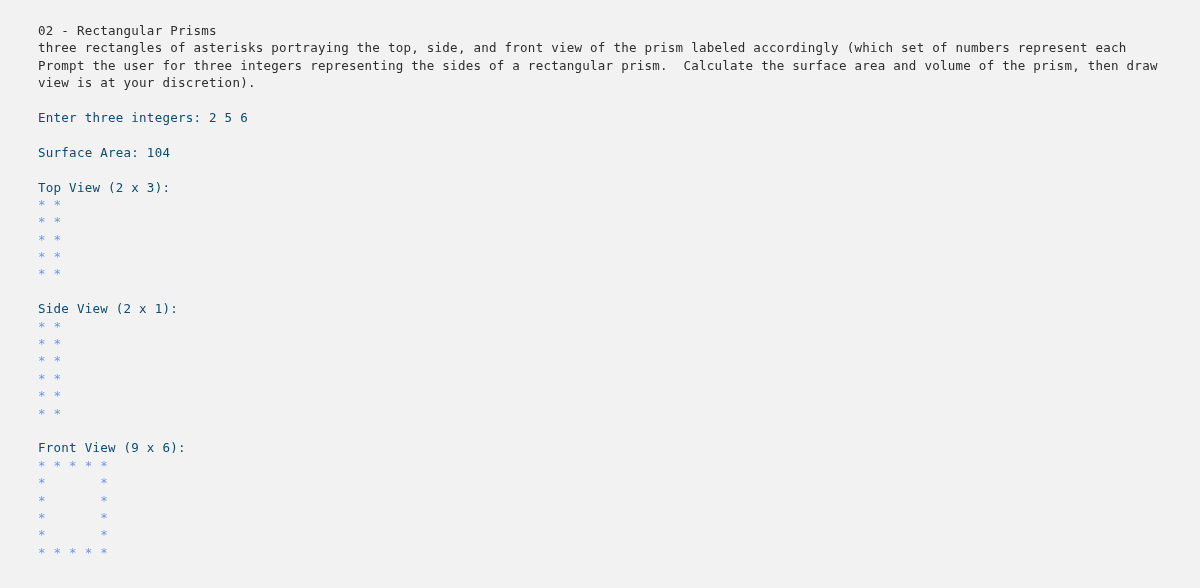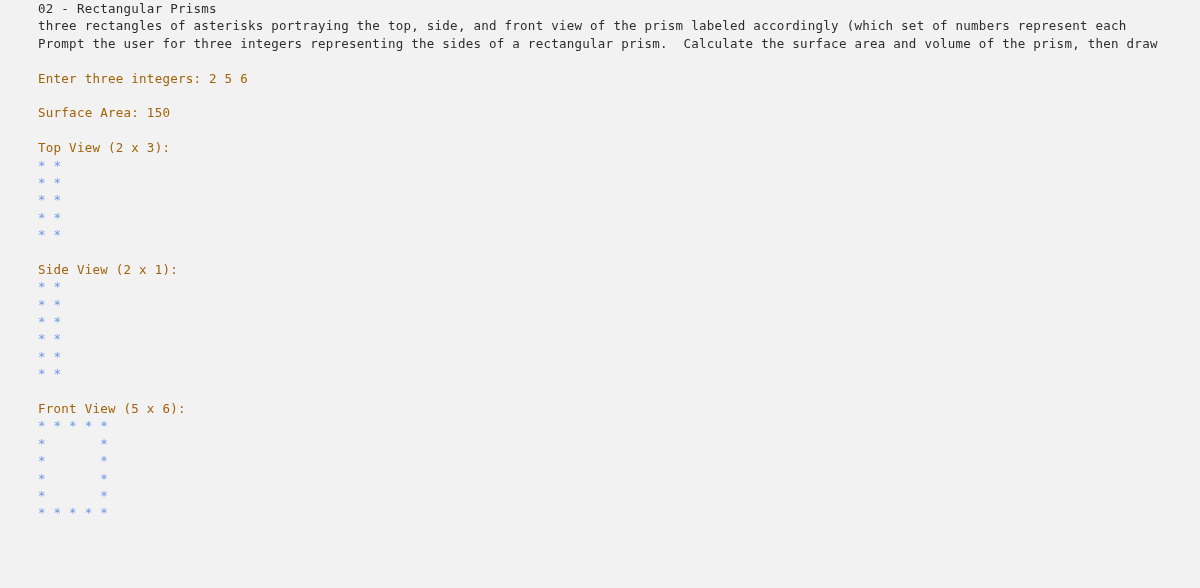--- a/index.html
+++ b/index.html
@@ -10,61 +10,62 @@
   body {
     width: 1200px;
     height: 588px;
     background: #f2f2f2;
     font-family: "DejaVu Sans Mono", "Liberation Mono", monospace;
     font-size: 12.5px;
     line-height: 17.4px;
     overflow: hidden;
   }
   #terminal {
-    padding: 0 0 0 38px;
+    padding: 22px 0 0 38px;
     box-sizing: border-box;
     width: 1200px;
     height: 588px;
   }
   .line {
     white-space: pre;
     margin: 0;
     padding: 0;
     height: 17.4px;
     letter-spacing: 0.02em;
   }
   .prog {
     color: #2d2d2d;
   }
   .out {
-    color: #a16207;
+    color: #0c4a6e;
   }
   .blank {
     height: 17.4px;
   }
   .ascii {
     color: #6c96e8;
   }
 </style>
 </head>
 <body>
 
 <div id="terminal">
 
   <div class="line prog">02 - Rectangular Prisms</div>
   <div class="line prog">three rectangles of asterisks portraying the top, side, and front view of the prism labeled accordingly (which set of numbers represent each</div>
   <div class="line prog">Prompt the user for three integers representing the sides of a rectangular prism.  Calculate the surface area and volume of the prism, then draw</div>
+  <div class="line prog">view is at your discretion).</div>
 
   <div class="blank"></div>
 
   <div class="line out">Enter three integers: 2 5 6</div>
 
   <div class="blank"></div>
 
-  <div class="line out">Surface Area: 150</div>
+  <div class="line out">Surface Area: 104</div>
 
   <div class="blank"></div>
 
   <div class="line out">Top View (2 x 3):</div>
   <div class="line ascii">* *</div>
   <div class="line ascii">* *</div>
   <div class="line ascii">* *</div>
   <div class="line ascii">* *</div>
   <div class="line ascii">* *</div>
 
@@ -73,21 +74,21 @@
   <div class="line out">Side View (2 x 1):</div>
   <div class="line ascii">* *</div>
   <div class="line ascii">* *</div>
   <div class="line ascii">* *</div>
   <div class="line ascii">* *</div>
   <div class="line ascii">* *</div>
   <div class="line ascii">* *</div>
 
   <div class="blank"></div>
 
-  <div class="line out">Front View (5 x 6):</div>
+  <div class="line out">Front View (9 x 6):</div>
   <div class="line ascii">* * * * *</div>
   <div class="line ascii">*       *</div>
   <div class="line ascii">*       *</div>
   <div class="line ascii">*       *</div>
   <div class="line ascii">*       *</div>
   <div class="line ascii">* * * * *</div>
 
 </div>
 
 </body></html>

